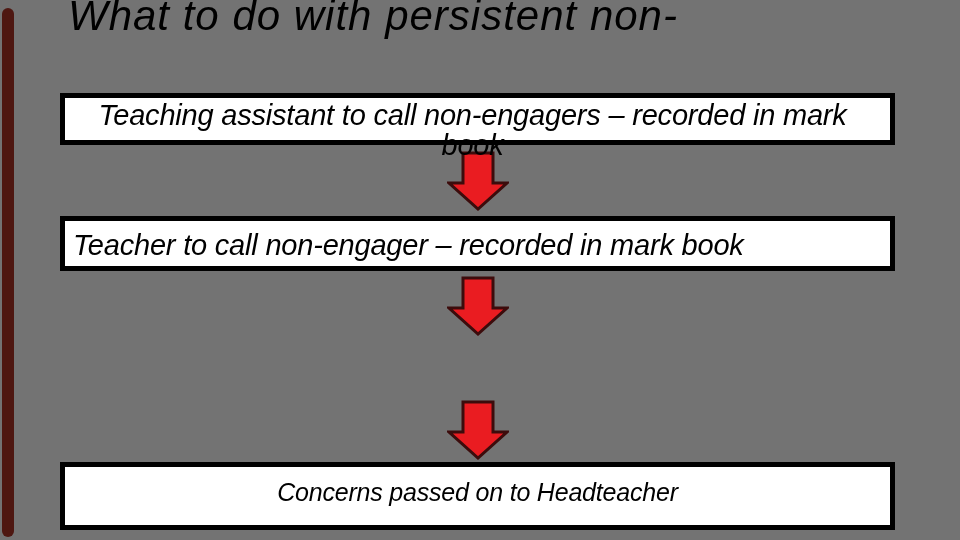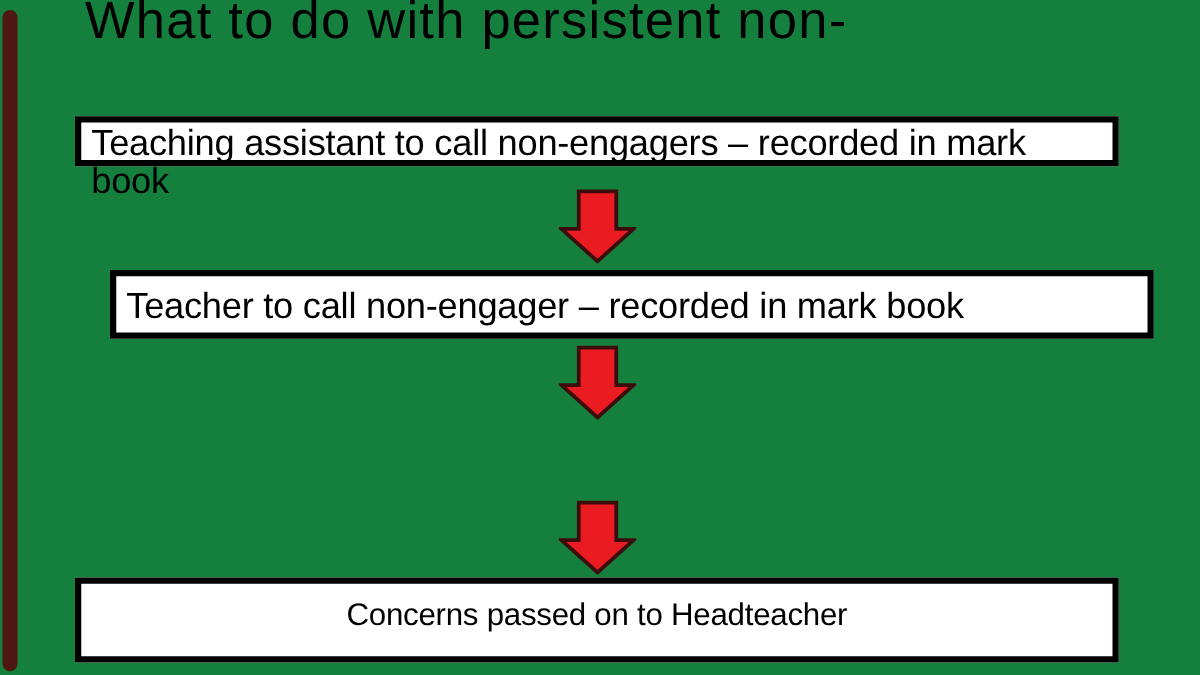--- a/index.html
+++ b/index.html
@@ -34,57 +34,57 @@
     width: 835px;
     border: 5px solid #000000;
     background: #ffffff;
     color: #000000;
     font-size: 29px;
     line-height: 30px;
     letter-spacing: -0.2px;
     overflow: visible;
   }
   .flow-box .box-text { position: relative; z-index: 2; }
-  .box-1 { top: 93px;  height: 40px; padding: 2px 18px 0 8px; }
+  .box-1 { top: 93px;  height: 52px; padding: 2px 18px 0 8px; text-align: center; }
   .box-2 { top: 216px; height: 55px; padding: 9px 10px 0 8px; }
   .box-3 { top: 339px; height: 55px; padding: 9px 6px 0 8px; }
   .box-4 { top: 462px; height: 68px; padding: 10px 10px 0 10px; text-align: center; font-size: 25px; }
   .arrow {
     position: absolute;
     left: 447px;
     width: 62px; height: 60px;
   }
   .arrow-1 { top: 151px; }
   .arrow-2 { top: 276px; }
   .arrow-3 { top: 400px; }
   .arrow svg { display: block; width: 62px; height: 60px; }
   .arrow polygon { stroke-width: 3px; stroke-linejoin: miter; }
 </style>
 </head>
 <body>
 
-<div class="slide" style="background: #15803d;">
+<div class="slide" style="background: #737373; font-style: italic;">
 
   <div class="accent-bar" style="background: rgb(78, 23, 17);"></div>
 
   <div class="title">
     <div>What to do with persistent non-</div>
   </div>
 
   <div class="flow-box box-1" style="border-color: rgb(0, 0, 0);">
     <div class="box-text">Teaching assistant to call non-engagers – recorded in mark book</div>
   </div>
 
   <div class="arrow arrow-1">
     <svg viewBox="0 0 62 60" xmlns="http://www.w3.org/2000/svg">
       <polygon class="arrow-shape" points="16,2 46,2 46,32 60,32 31,58 2,32 16,32" fill="#ea1c21" stroke="#3c0c0c"></polygon>
     </svg>
   </div>
 
-  <div class="flow-box box-2" style="border-color: rgb(0, 0, 0); margin-left: 28px;">
+  <div class="flow-box box-2" style="border-color: rgb(0, 0, 0);">
     <div class="box-text">Teacher to call non-engager – recorded in mark book</div>
   </div>
 
   <div class="arrow arrow-2">
     <svg viewBox="0 0 62 60" xmlns="http://www.w3.org/2000/svg">
       <polygon class="arrow-shape" points="16,2 46,2 46,32 60,32 31,58 2,32 16,32" fill="#ea1c21" stroke="#3c0c0c"></polygon>
     </svg>
   </div>
 
 

